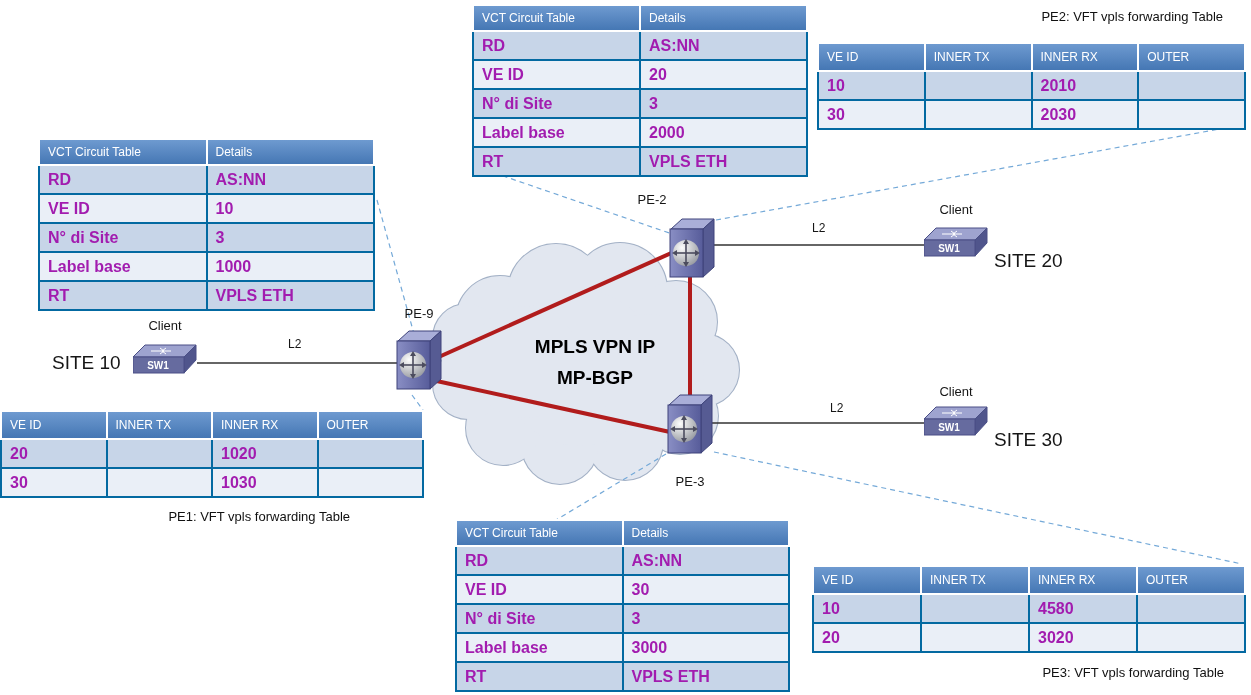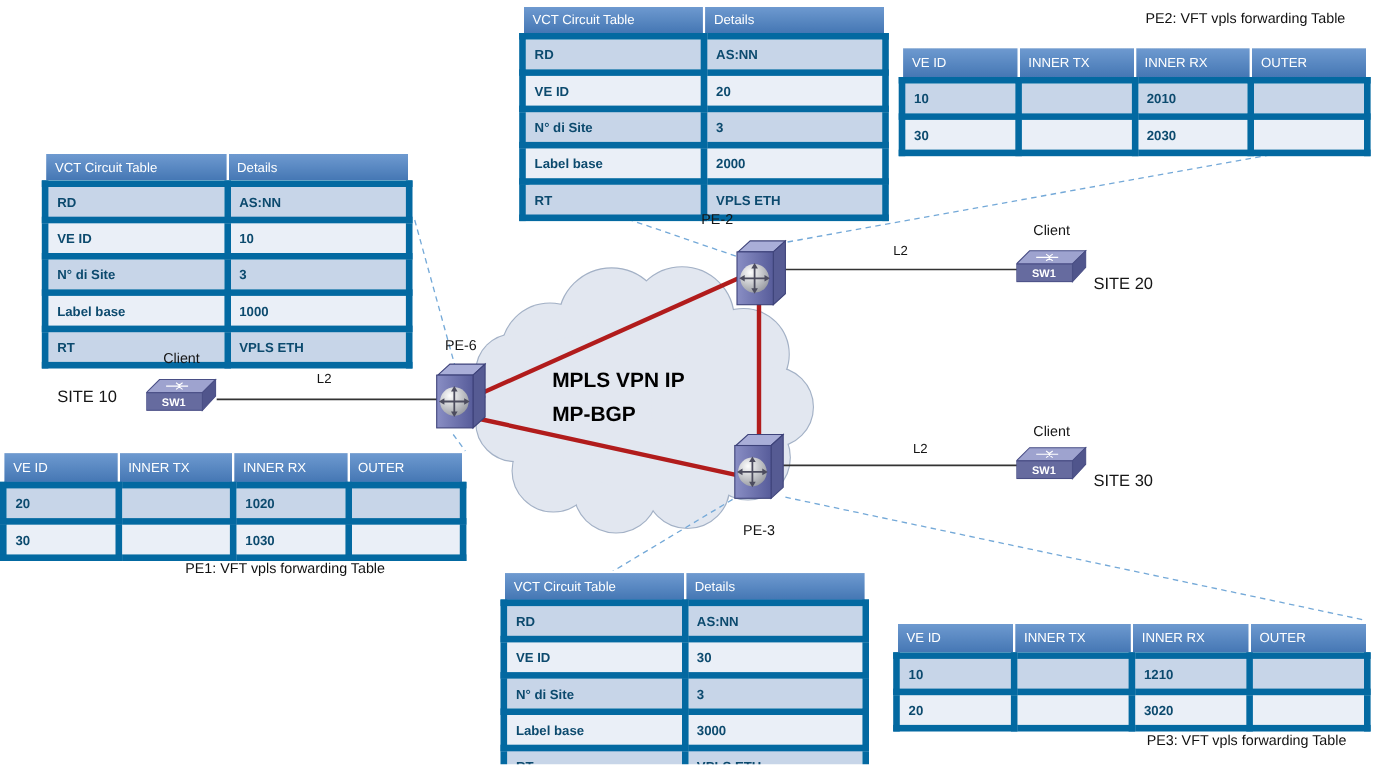--- a/index.html
+++ b/index.html
@@ -4,30 +4,30 @@
 <style>
   html,body{margin:0;padding:0}
   body{font-family:"Liberation Sans","DejaVu Sans",sans-serif;background:#fff;color:#111}
   #canvas{position:relative;width:1251px;height:695px;background:#fff;overflow:hidden}
   #overlay{position:absolute;left:0;top:0;z-index:0}
   svg text{font-family:"Liberation Sans","DejaVu Sans",sans-serif}
   svg.node{position:absolute;z-index:3}
   .lbl{position:absolute;z-index:4;white-space:nowrap;color:#161616}
   .pe-label{width:46px;text-align:center;font-size:13px}
   .client-label{width:80px;text-align:center;font-size:13px}
-  .site-label{font-size:15px}
+  .site-label{font-size:19px}
   .l2-label{font-size:12px}
-  .cloud-text{position:absolute;left:502px;top:331px;width:186px;z-index:2;text-align:left;
+  .cloud-text{position:absolute;left:502px;top:331px;width:186px;z-index:2;text-align:center;
               font-size:19px;font-weight:bold;line-height:31px;color:#000}
   .caption{position:absolute;z-index:2;width:320px;text-align:right;font-size:13px;color:#111}
   table.dtable{position:absolute;z-index:2;border-collapse:collapse;table-layout:fixed}
   .dtable th{background:linear-gradient(#6e9ad0,#4577b4);color:#fff;font-size:12px;font-weight:normal;
              text-align:left;padding:0 4px 0 8px;height:24px;border:2px solid #fff;overflow:hidden}
-  .dtable td{font-size:12px;font-weight:bold;color:#0c4a6e;text-align:left;padding:0 4px 0 8px;height:27px;
-             border:6px solid #0369a1;overflow:hidden}
+  .dtable td{font-size:16px;font-weight:bold;color:#a21caf;text-align:left;padding:0 4px 0 8px;height:27px;
+             border:2px solid #0369a1;overflow:hidden}
   .dtable tbody tr:nth-child(odd) td{background:#c7d5e8}
   .dtable tbody tr:nth-child(even) td{background:#eaeff7}
   .vft th{height:26px}
 </style>
 </head>
 <body>
 
 <div id="canvas">
 
   <svg id="overlay" width="1251" height="695" viewBox="0 0 1251 695">
@@ -132,21 +132,21 @@
         <line x1="7" y1="36" x2="27" y2="36"></line>
       </g>
     <g fill="#4c4c5e">
       <polygon points="17,22 14,27 20,27"></polygon>
         <polygon points="17,50 14,45 20,45"></polygon>
       <polygon points="3,36 8,33 8,39"></polygon>
         <polygon points="31,36 26,33 26,39"></polygon>
     </g>
   </svg>
 
-  <div class="lbl pe-label" style="left:396px;top:306px">PE-6</div>
+  <div class="lbl pe-label" style="left:396px;top:306px">PE-9</div>
   <div class="lbl pe-label" style="left:629px;top:192px">PE-2</div>
   <div class="lbl pe-label" style="left:667px;top:474px">PE-3</div>
 
   <svg class="node" style="left:133px;top:344px" width="64" height="32" viewBox="0 0 64 32">
     <polygon points="12,1 63,1 51,13 0,13" fill="#9ea3cf" stroke="#4a4f86"></polygon>
     <polygon points="51,13 63,1 63,16 51,29" fill="#50558c" stroke="#4a4f86"></polygon>
     <rect x="0" y="13" width="51" height="16" fill="#666b9f" stroke="#4a4f86"></rect>
     <path d="M18,7 h12 M27,4 l4,3 -4,3 M38,7 h-8 M33,4 l-4,3 4,3" stroke="#fff" stroke-width="1" fill="none"></path>
     <text x="25" y="25" fill="#fff" font-size="10" font-weight="bold" text-anchor="middle">SW1</text>
   </svg>
@@ -356,21 +356,21 @@
       <th>VE ID</th>
       <th>INNER TX</th>
       <th>INNER RX</th>
       <th>OUTER</th>
     </tr>
       </thead>
     <tbody>
       <tr>
         <td>10</td>
         <td></td>
-        <td>1210</td>
+        <td>4580</td>
         <td></td>
       </tr>
       <tr>
         <td>20</td>
         <td></td>
         <td>3020</td>
         <td></td>
       </tr>
     </tbody>
   </table>

